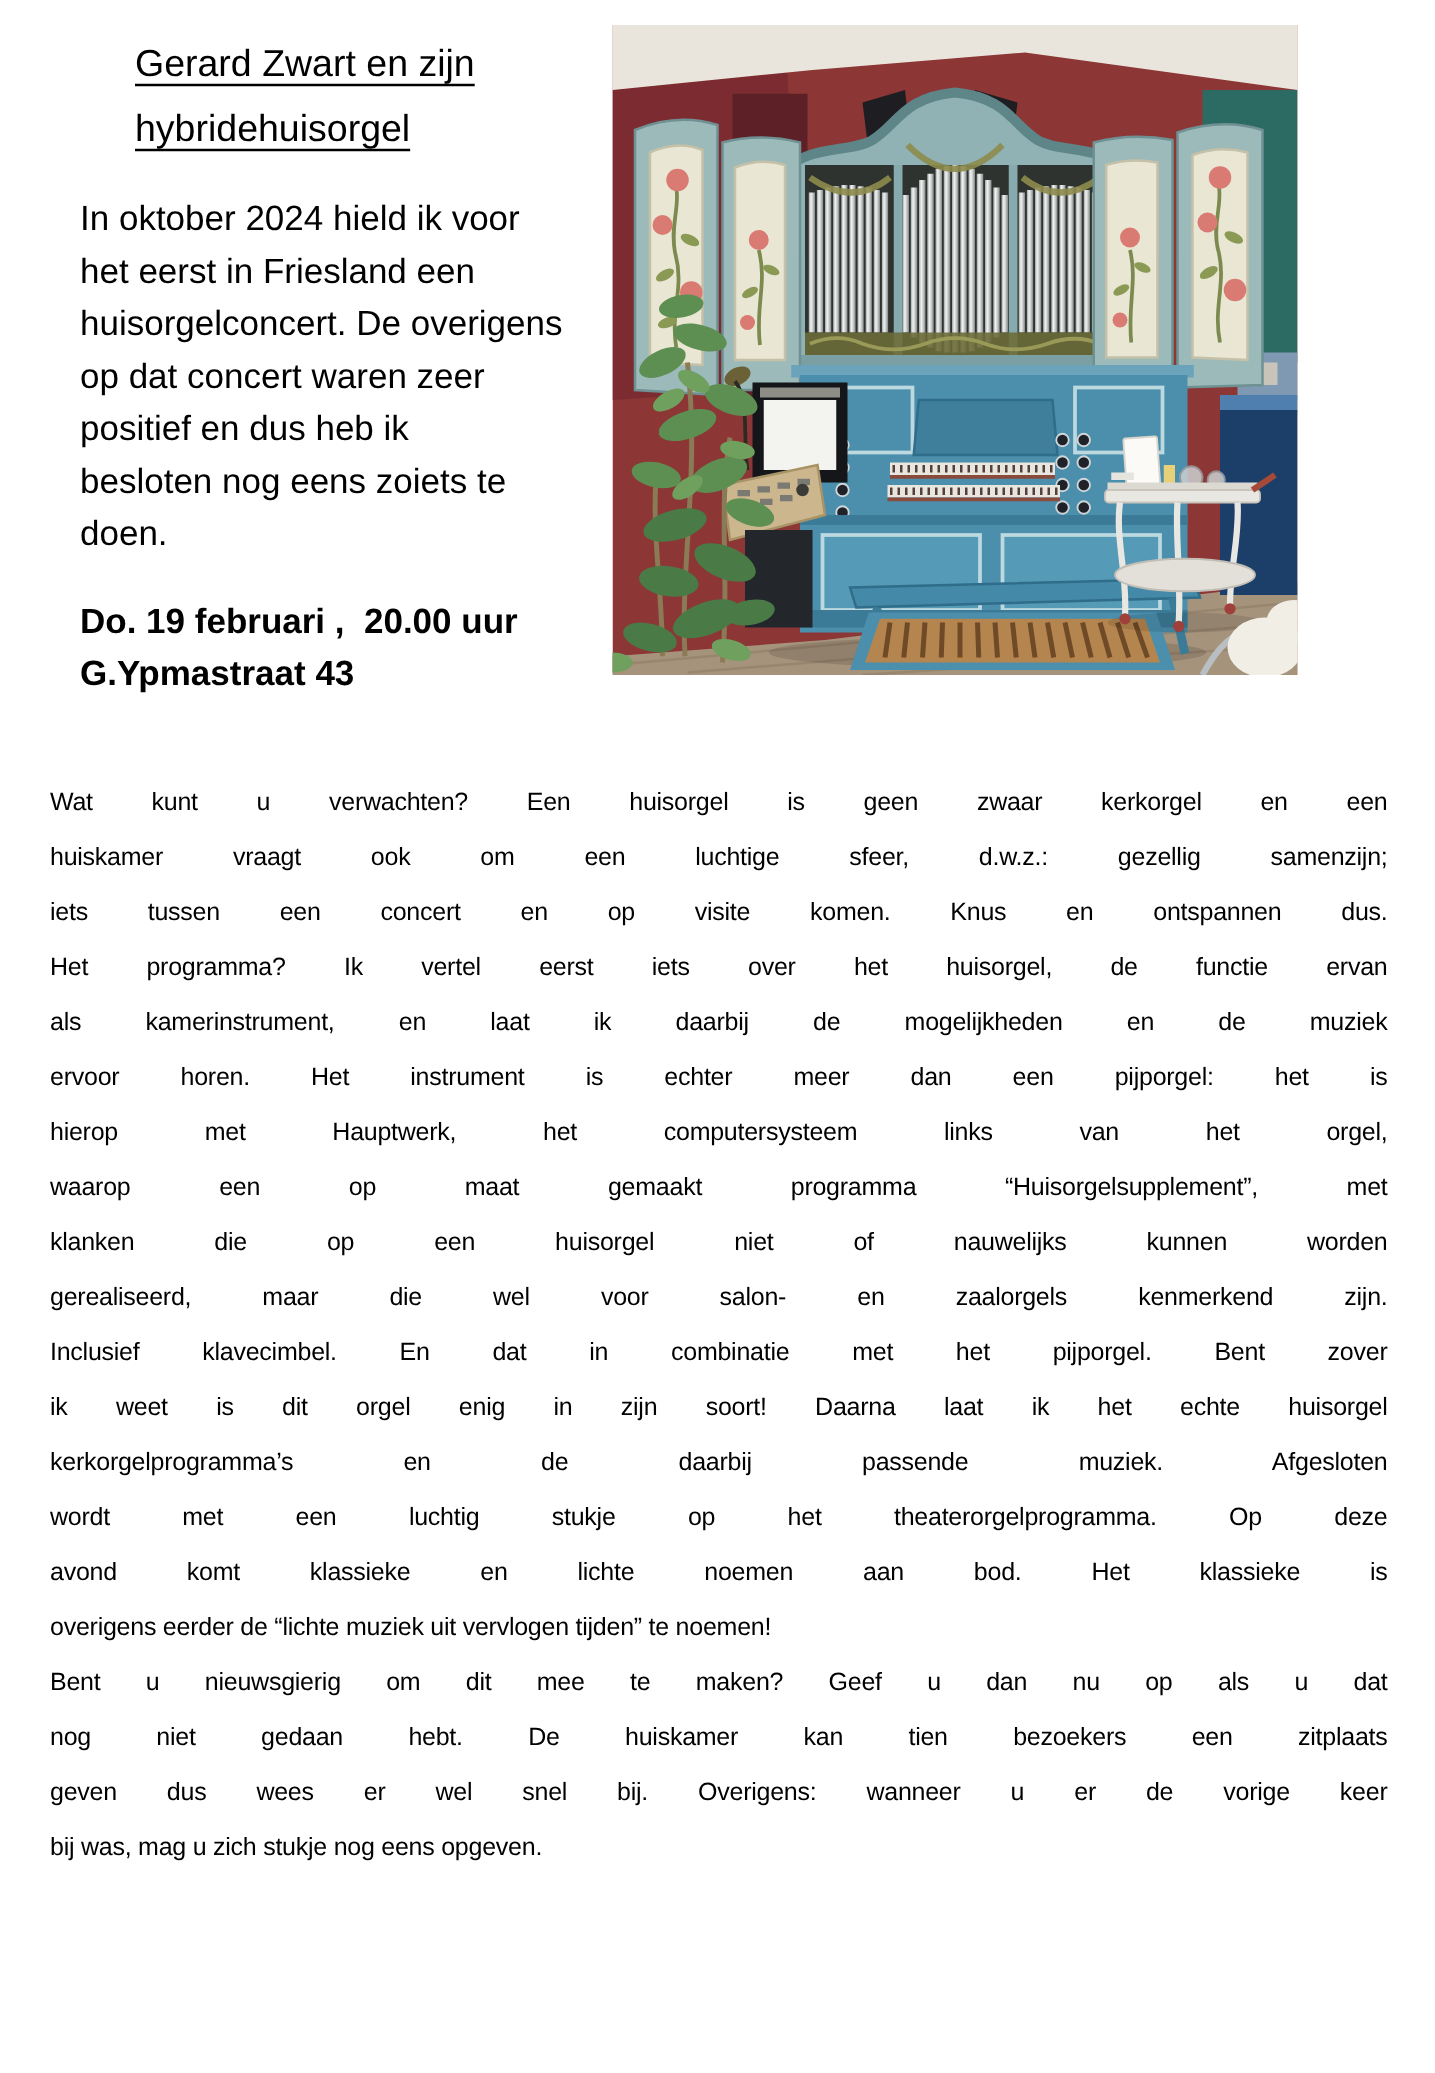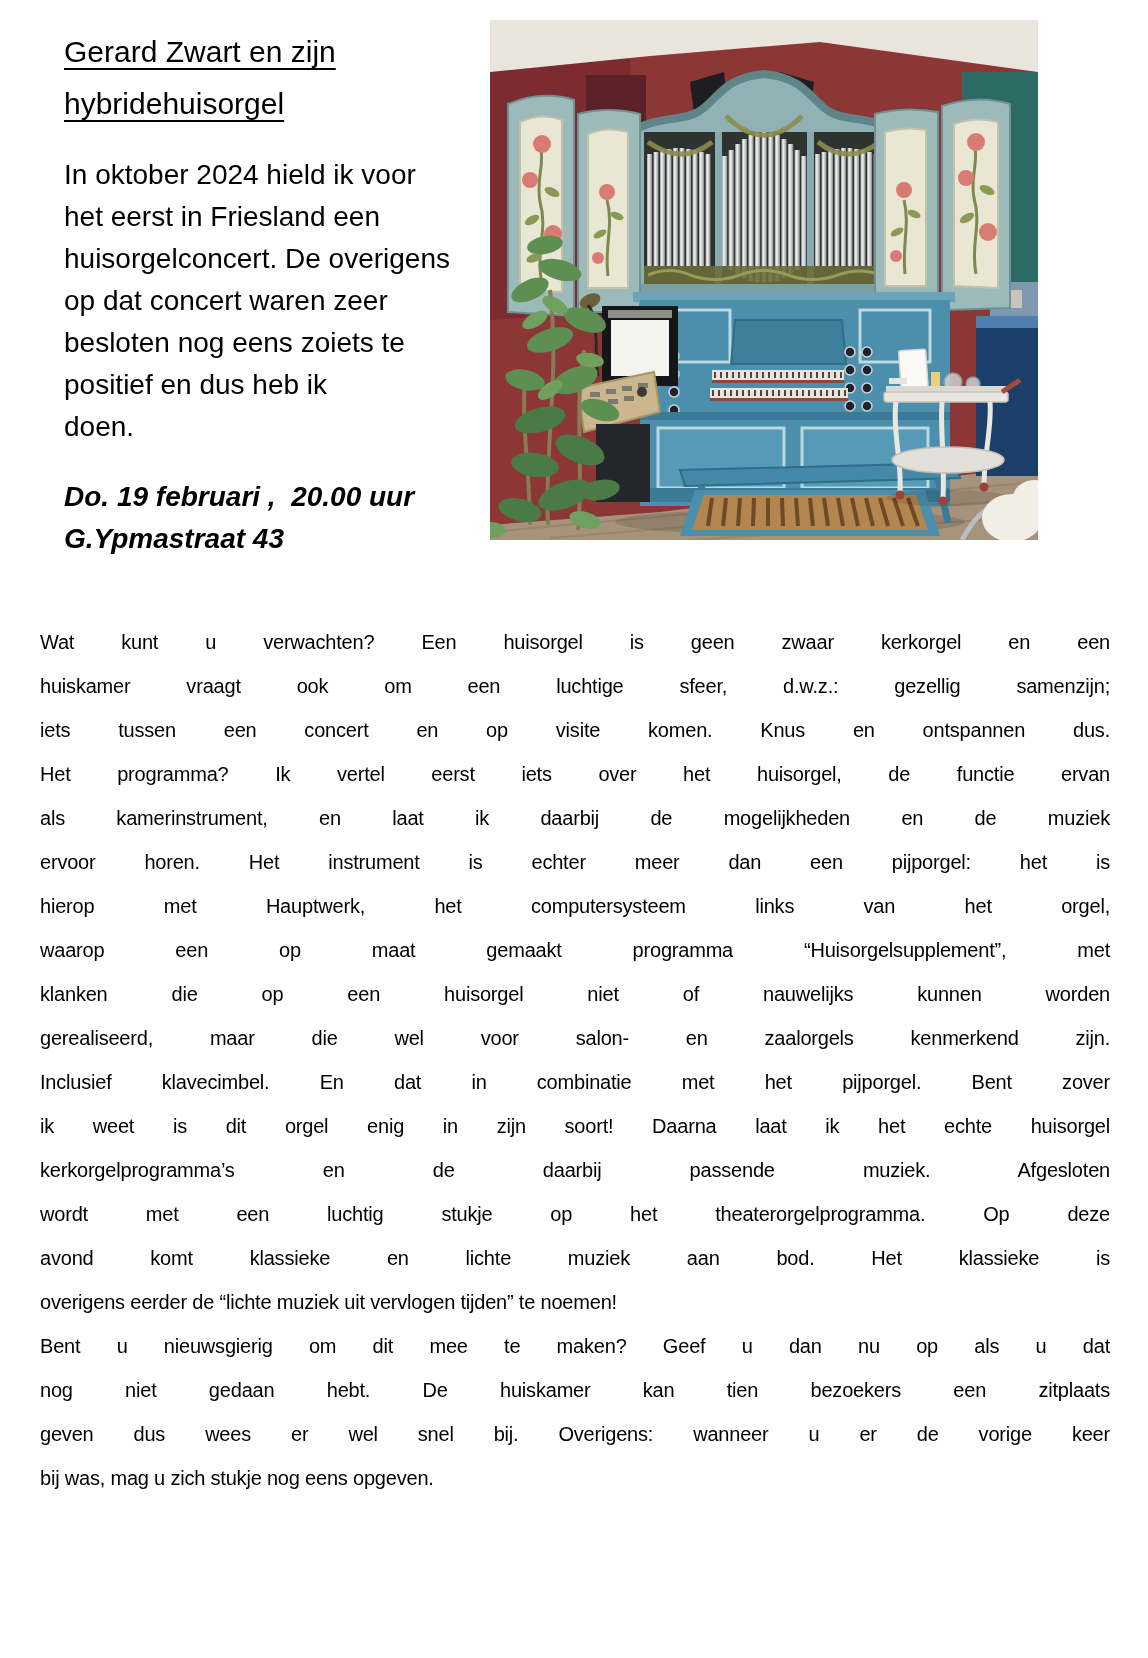--- a/index.html
+++ b/index.html
@@ -11,24 +11,24 @@
 
   
   .left-col{position:absolute;left:64px;top:26px;width:412px;}
   .title{font-size:30px;line-height:52px;font-weight:400;margin:0;}
   .title .t-line{
     display:inline-block;
     text-decoration:underline;
     text-decoration-thickness:2px;
     text-underline-offset:6px;
   }
-  .title .t-row{display:block;}
+  .title .t-row{display:block;margin-left:44px;}
   .intro{margin:24px 0 0 0;font-size:28px;line-height:42px;}
   .intro span{display:block;}
-  .event{margin:28px 0 15px 0;font-size:28px;font-weight:700;line-height:42px;font-style:italic;}
+  .event{margin:28px 0 15px 0;font-size:28px;font-weight:700;line-height:42px;}
   .event span{display:block;white-space:pre-wrap;}
 
   
   .photo{position:absolute;left:490px;top:20px;width:548px;height:520px;}
 
   
   .body-text{position:absolute;left:40px;top:620px;width:1070px;}
   .body-line{
     font-size:20px;line-height:44px;
     text-align:justify;text-align-last:justify;
@@ -44,22 +44,22 @@
   <div class="left-col">
     <h1 class="title">
       <span class="t-row"><span class="t-line">Gerard Zwart en zijn</span></span>
       <span class="t-row"><span class="t-line">hybridehuisorgel</span></span>
     </h1>
     <p class="intro">
       <span>In oktober 2024 hield ik voor</span>
       <span>het eerst in Friesland een</span>
       <span>huisorgelconcert. De overigens</span>
       <span>op dat concert waren zeer</span>
+      <span>positief en dus heb ik</span>
       <span>besloten nog eens zoiets te</span>
-      <span>positief en dus heb ik</span>
       <span>doen.</span>
     </p>
     <p class="event">
       <span>Do. 19 februari ,  20.00 uur</span>
       <span>G.Ypmastraat 43</span>
     </p>
   </div>
 
   <svg class="photo" viewBox="0 0 548 520" role="img">
     <defs>
@@ -335,21 +335,21 @@
     <div class="body-line">als kamerinstrument, en laat ik daarbij de mogelijkheden en de muziek</div>
     <div class="body-line">ervoor horen. Het instrument is echter meer dan een pijporgel: het is</div>
     <div class="body-line">hierop met Hauptwerk, het computersysteem links van het orgel,</div>
     <div class="body-line">waarop een op maat gemaakt programma “Huisorgelsupplement”, met</div>
     <div class="body-line">klanken die op een huisorgel niet of nauwelijks kunnen worden</div>
     <div class="body-line">gerealiseerd, maar die wel voor salon- en zaalorgels kenmerkend zijn.</div>
     <div class="body-line">Inclusief klavecimbel. En dat in combinatie met het pijporgel. Bent zover</div>
     <div class="body-line">ik weet is dit orgel enig in zijn soort! Daarna laat ik het echte huisorgel</div>
     <div class="body-line">kerkorgelprogramma’s en de daarbij passende muziek. Afgesloten</div>
     <div class="body-line">wordt met een luchtig stukje op het theaterorgelprogramma. Op deze</div>
-    <div class="body-line">avond komt klassieke en lichte muziek aan bod. Het klassieke is</div>
+    <div class="body-line">avond komt klassieke en lichte noemen aan bod. Het klassieke is</div>
     <div class="body-line no-j">overigens eerder de “lichte muziek uit vervlogen tijden” te noemen!</div>
     <div class="body-line">Bent u nieuwsgierig om dit mee te maken? Geef u dan nu op als u dat</div>
     <div class="body-line">nog niet gedaan hebt. De huiskamer kan tien bezoekers een zitplaats</div>
     <div class="body-line">geven dus wees er wel snel bij. Overigens: wanneer u er de vorige keer</div>
     <div class="body-line no-j">bij was, mag u zich stukje nog eens opgeven.</div>
   </div>
 
 </div>
 
 </body></html>

